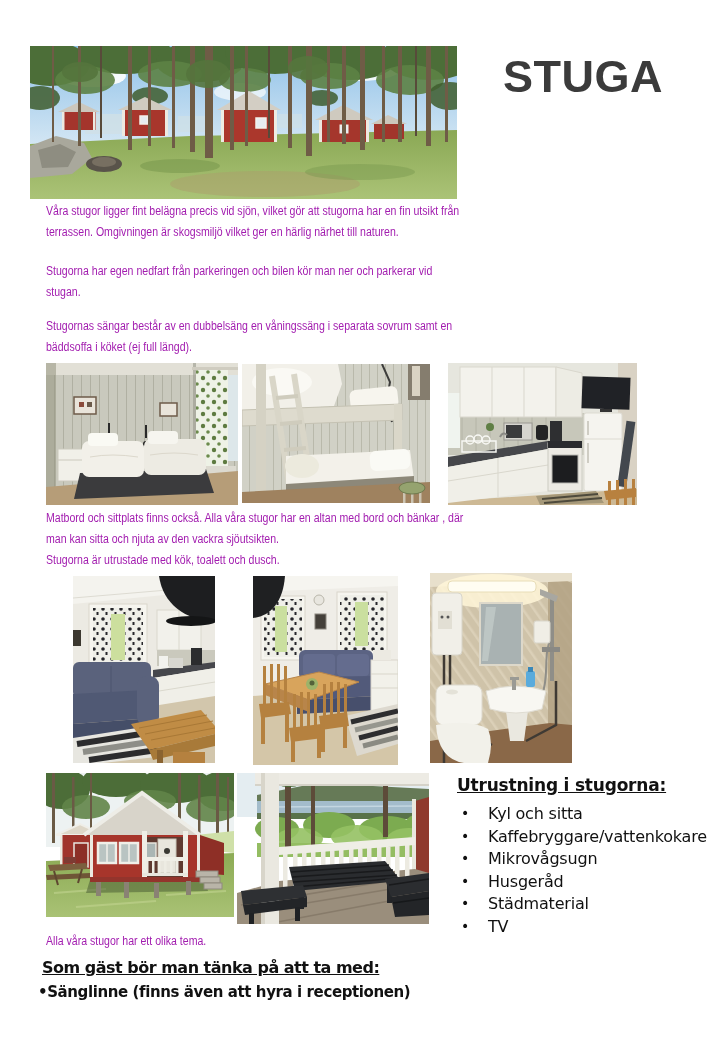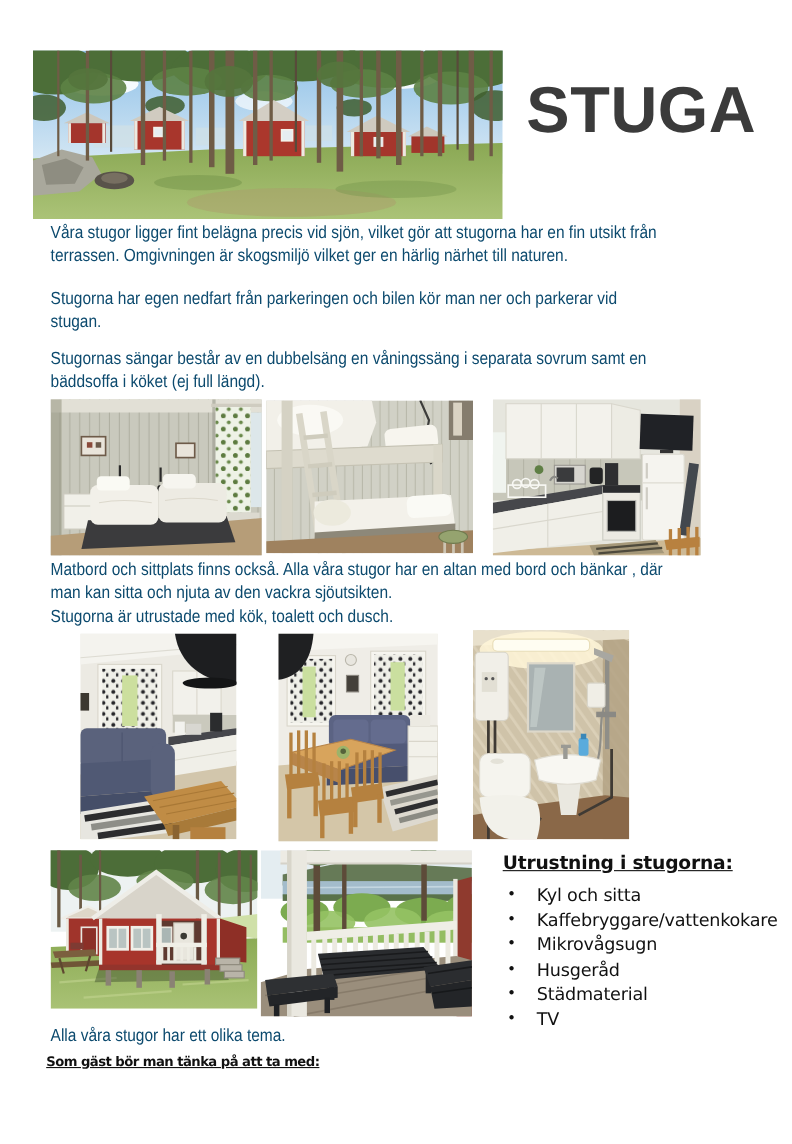--- a/index.html
+++ b/index.html
@@ -3,36 +3,36 @@
 <meta charset="utf-8">
 <style>
   * { margin:0; padding:0; box-sizing:border-box; }
   html,body { width:720px; height:1040px; }
   body { background:#ffffff; font-family:"Liberation Sans", sans-serif; color:#1c1c1c; }
   .page { position:relative; width:720px; height:1040px; background:#fff; overflow:hidden; }
   .ph { position:absolute; display:block; }
 
   .title { position:absolute; left:450px; top:50px; width:266px; text-align:center;
            font-family:"Liberation Sans", sans-serif; font-weight:700;
-           font-size:59px; line-height:53px; color:#3b3b3b; letter-spacing:.5px;margin-top:24px; }
-
-  .para { position:absolute; left:46px; width:660px; font-size:16px; line-height:21px; color:#0c4a6e; }
+           font-size:45px; line-height:53px; color:#3b3b3b; letter-spacing:.5px; }
+
+  .para { position:absolute; left:46px; width:660px; font-size:12px; line-height:21px; color:#a21caf; }
   .ln { display:block; white-space:nowrap; transform:scaleX(.88); transform-origin:0 50%; }
 
   .equip { position:absolute; left:440px; top:775px; width:278px; color:#111;
            font-family:"DejaVu Sans", sans-serif;margin-left:17px; }
   .equip-heading { font-size:17px; font-weight:700; text-decoration:underline; letter-spacing:-.2px; }
   .equip-list { list-style:none; margin-top:8px; }
   .equip-list li { position:relative; padding-left:31px; font-size:16px; line-height:21.5px;
                    letter-spacing:-.2px; margin-bottom:1px; }
   .equip-list li::before { content:"\2022"; position:absolute; left:4px; font-size:14px; }
 
   .theme-note { position:absolute; left:46px; top:931px; }
   .bring-heading { position:absolute; left:42px; top:958px; font-family:"DejaVu Sans", sans-serif;
-                   font-size:12px; font-weight:700; text-decoration:underline; letter-spacing:-.5px; color:#111; white-space:nowrap; }
+                   font-size:16px; font-weight:700; text-decoration:underline; letter-spacing:-.5px; color:#111; white-space:nowrap; }
   .bring-item { position:absolute; left:38px; top:983px; font-family:"DejaVu Sans", sans-serif;
                 font-size:15px; font-weight:700; letter-spacing:-.4px; color:#111; white-space:nowrap; }
 </style>
 </head>
 <body>
 
 <div class="page">
 
   <svg class="ph" style="left:30px;top:46px" width="427" height="153" viewBox="0 0 427 153">
     <defs>
@@ -617,14 +617,15 @@
       <li>Husgeråd</li>
       <li>Städmaterial</li>
       <li>TV</li>
     </ul>
   </div>
 
   <p class="para theme-note">
     <span class="ln">Alla våra stugor har ett olika tema.</span>
   </p>
   <div class="bring-heading">Som gäst bör man tänka på att ta med:</div>
+  <div class="bring-item">•Sänglinne (finns även att hyra i receptionen)</div>
 
 </div>
 
 </body></html>

